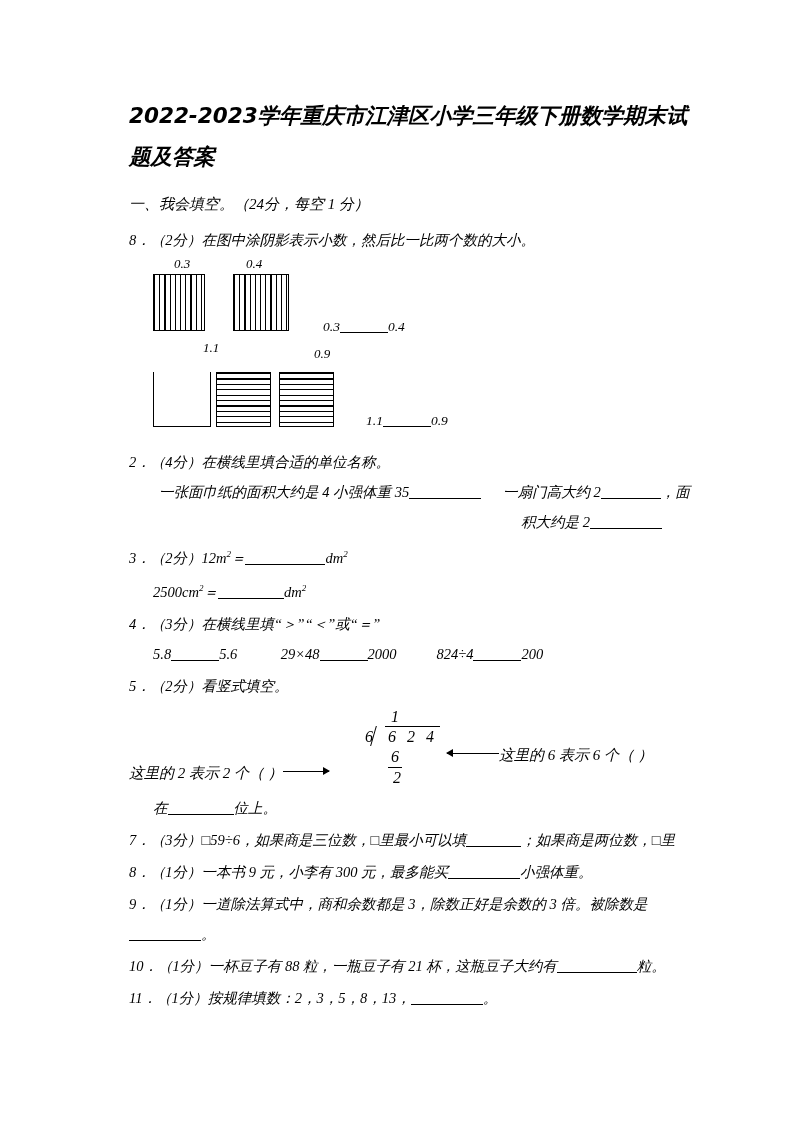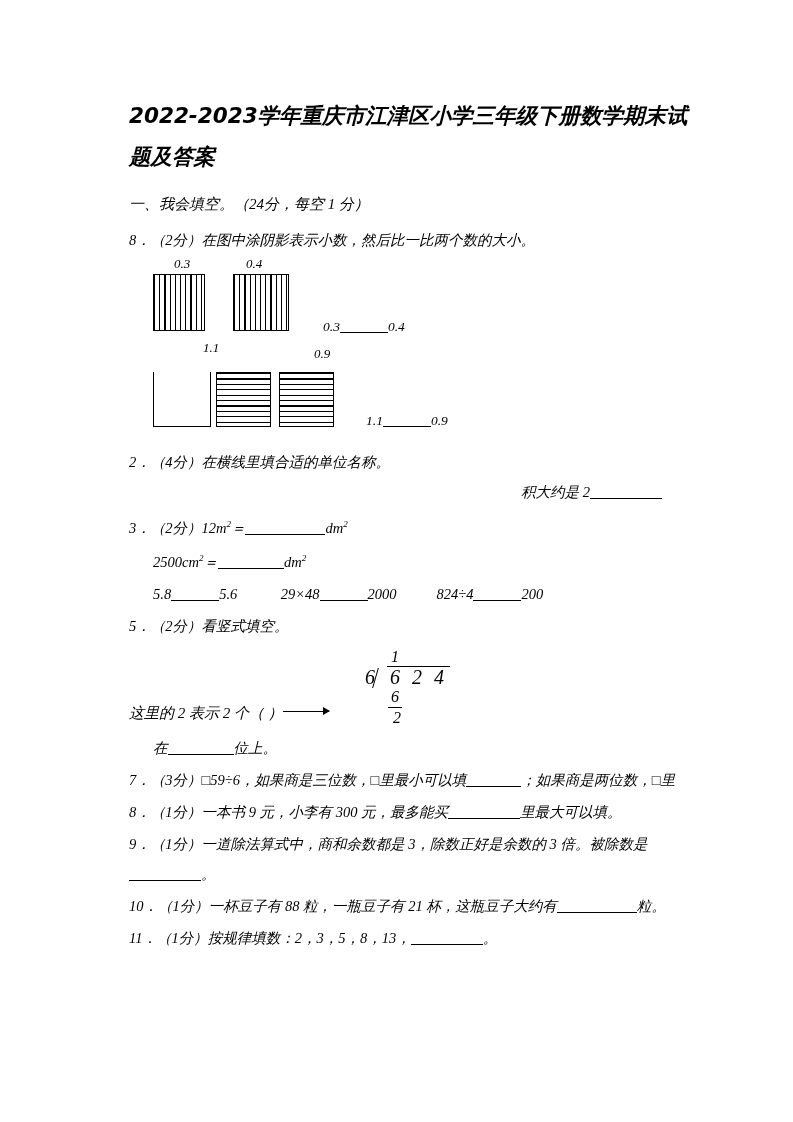--- a/index.html
+++ b/index.html
@@ -91,21 +91,21 @@
   
   .fig2 { position:relative; height:88px; margin:4px 0 0 0; font-size:15px; }
   .ld { position:absolute; left:236px; top:4px; font-family:"Liberation Serif",serif; }
   .ld-quot {
     position:absolute; left:22px; top:0px;
     width:56px; text-align:left; padding-left:4px;
     font-size:16px; line-height:15px;
   }
   .ld-row {
     position:absolute; left:0; top:17px;
-    font-size:20px; line-height:20px; white-space:nowrap;
+    font-size:16px; line-height:20px; white-space:nowrap;
   }
   .ld-vinc {
     display:inline-block; width:11px; height:20px;
     border-left:1.4px solid #000;
     transform:skewX(-16deg);
     vertical-align:-4px;
   }
   .ld-dividend {
     display:inline-block;
     border-top:1.4px solid #000;
@@ -180,56 +180,59 @@
 
       <div class="bar open" style="left:24px; top:115px; width:58px; height:55px;"></div>
       <div class="bar hstripe" style="left:87px; top:115px; width:55px; height:55px;"></div>
       <div class="bar hstripe" style="left:150px; top:115px; width:55px; height:55px;"></div>
 
       <span class="figcmp" style="left:206px; top:156px;"><span>1.1</span><span class="blank b48"></span><span>0.9</span></span>
     </div>
 
     <div class="q">
       <span class="qline">2．（4分）在横线里填合适的单位名称。</span>
+      <span class="qline indent1"><span>一张面巾纸的面积大约是 4</span>&nbsp;<span>小强体重 35</span><span class="blank b72"></span>&nbsp;&nbsp;&nbsp;&nbsp;&nbsp;&nbsp;<span>一扇门高大约 2</span><span class="blank b60"></span><span>，面</span></span>
       <span class="qline" style="padding-left:392px;"><span>积大约是 2</span><span class="blank b72"></span></span>
     </div>
 
     <div class="q">
       <span class="qline"><span>3．（2分）12m</span><sup class="u">2</sup><span>＝</span><span class="blank b80"></span><span>dm</span><sup class="u">2</sup></span>
       <span class="qline indent2"><span>2500cm</span><sup class="u">2</sup><span>＝</span><span class="blank b66"></span><span>dm</span><sup class="u">2</sup></span>
     </div>
 
     <div class="q">
+      <span class="qline">4．（3分）在横线里填“＞”“＜”或“＝”</span>
       <span class="qline indent2"><span>5.8</span><span class="blank b48"></span><span>5.6</span>&nbsp;&nbsp;&nbsp;&nbsp;&nbsp;&nbsp;&nbsp;&nbsp;&nbsp;&nbsp;&nbsp;&nbsp;<span>29×48</span><span class="blank b48"></span><span>2000</span>&nbsp;&nbsp;&nbsp;&nbsp;&nbsp;&nbsp;&nbsp;&nbsp;&nbsp;&nbsp;&nbsp;<span>824÷4</span><span class="blank b48"></span><span>200</span></span>
     </div>
 
     <div class="q">
       <span class="qline">5．（2分）看竖式填空。</span>
     </div>
 
     <div class="fig2">
       <div class="ld">
         <div class="ld-quot">1</div>
         <div class="ld-row"><span>6</span><span class="ld-vinc"></span><span class="ld-dividend">6 2 4</span></div>
         <div class="ld-sub">6</div>
         <div class="ld-rem">2</div>
       </div>
       <span class="ann ann-left"><span>这里的 2 表示 2 个（     ）</span><span class="arrow-r"></span></span>
+      <span class="ann ann-right"><span class="arrow-l"></span><span>这里的 6 表示 6 个（     ）</span></span>
     </div>
 
     <div class="q">
       <span class="qline indent2"><span>在</span><span class="blank b66"></span><span>位上。</span></span>
     </div>
 
     <div class="q">
       <span class="qline"><span>7．（3分）□59÷6，如果商是三位数，□里最小可以填</span><span class="blank b55"></span><span>；如果商是两位数，□里</span></span>
     </div>
 
     <div class="q">
-      <span class="qline"><span>8．（1分）一本书 9 元，小李有 300 元，最多能买</span><span class="blank b72"></span><span>里最大可以填。</span></span>
+      <span class="qline"><span>8．（1分）一本书 9 元，小李有 300 元，最多能买</span><span class="blank b72"></span><span>小强体重。</span></span>
     </div>
 
     <div class="q">
       <span class="qline"><span>9．（1分）一道除法算式中，商和余数都是 3，除数正好是余数的 3 倍。被除数是</span><span class="blank b72"></span><span>。</span></span>
     </div>
 
     <div class="q">
       <span class="qline"><span>10．（1分）一杯豆子有 88 粒，一瓶豆子有 21 杯，这瓶豆子大约有</span><span class="blank b80"></span><span>粒。</span></span>
     </div>
 

